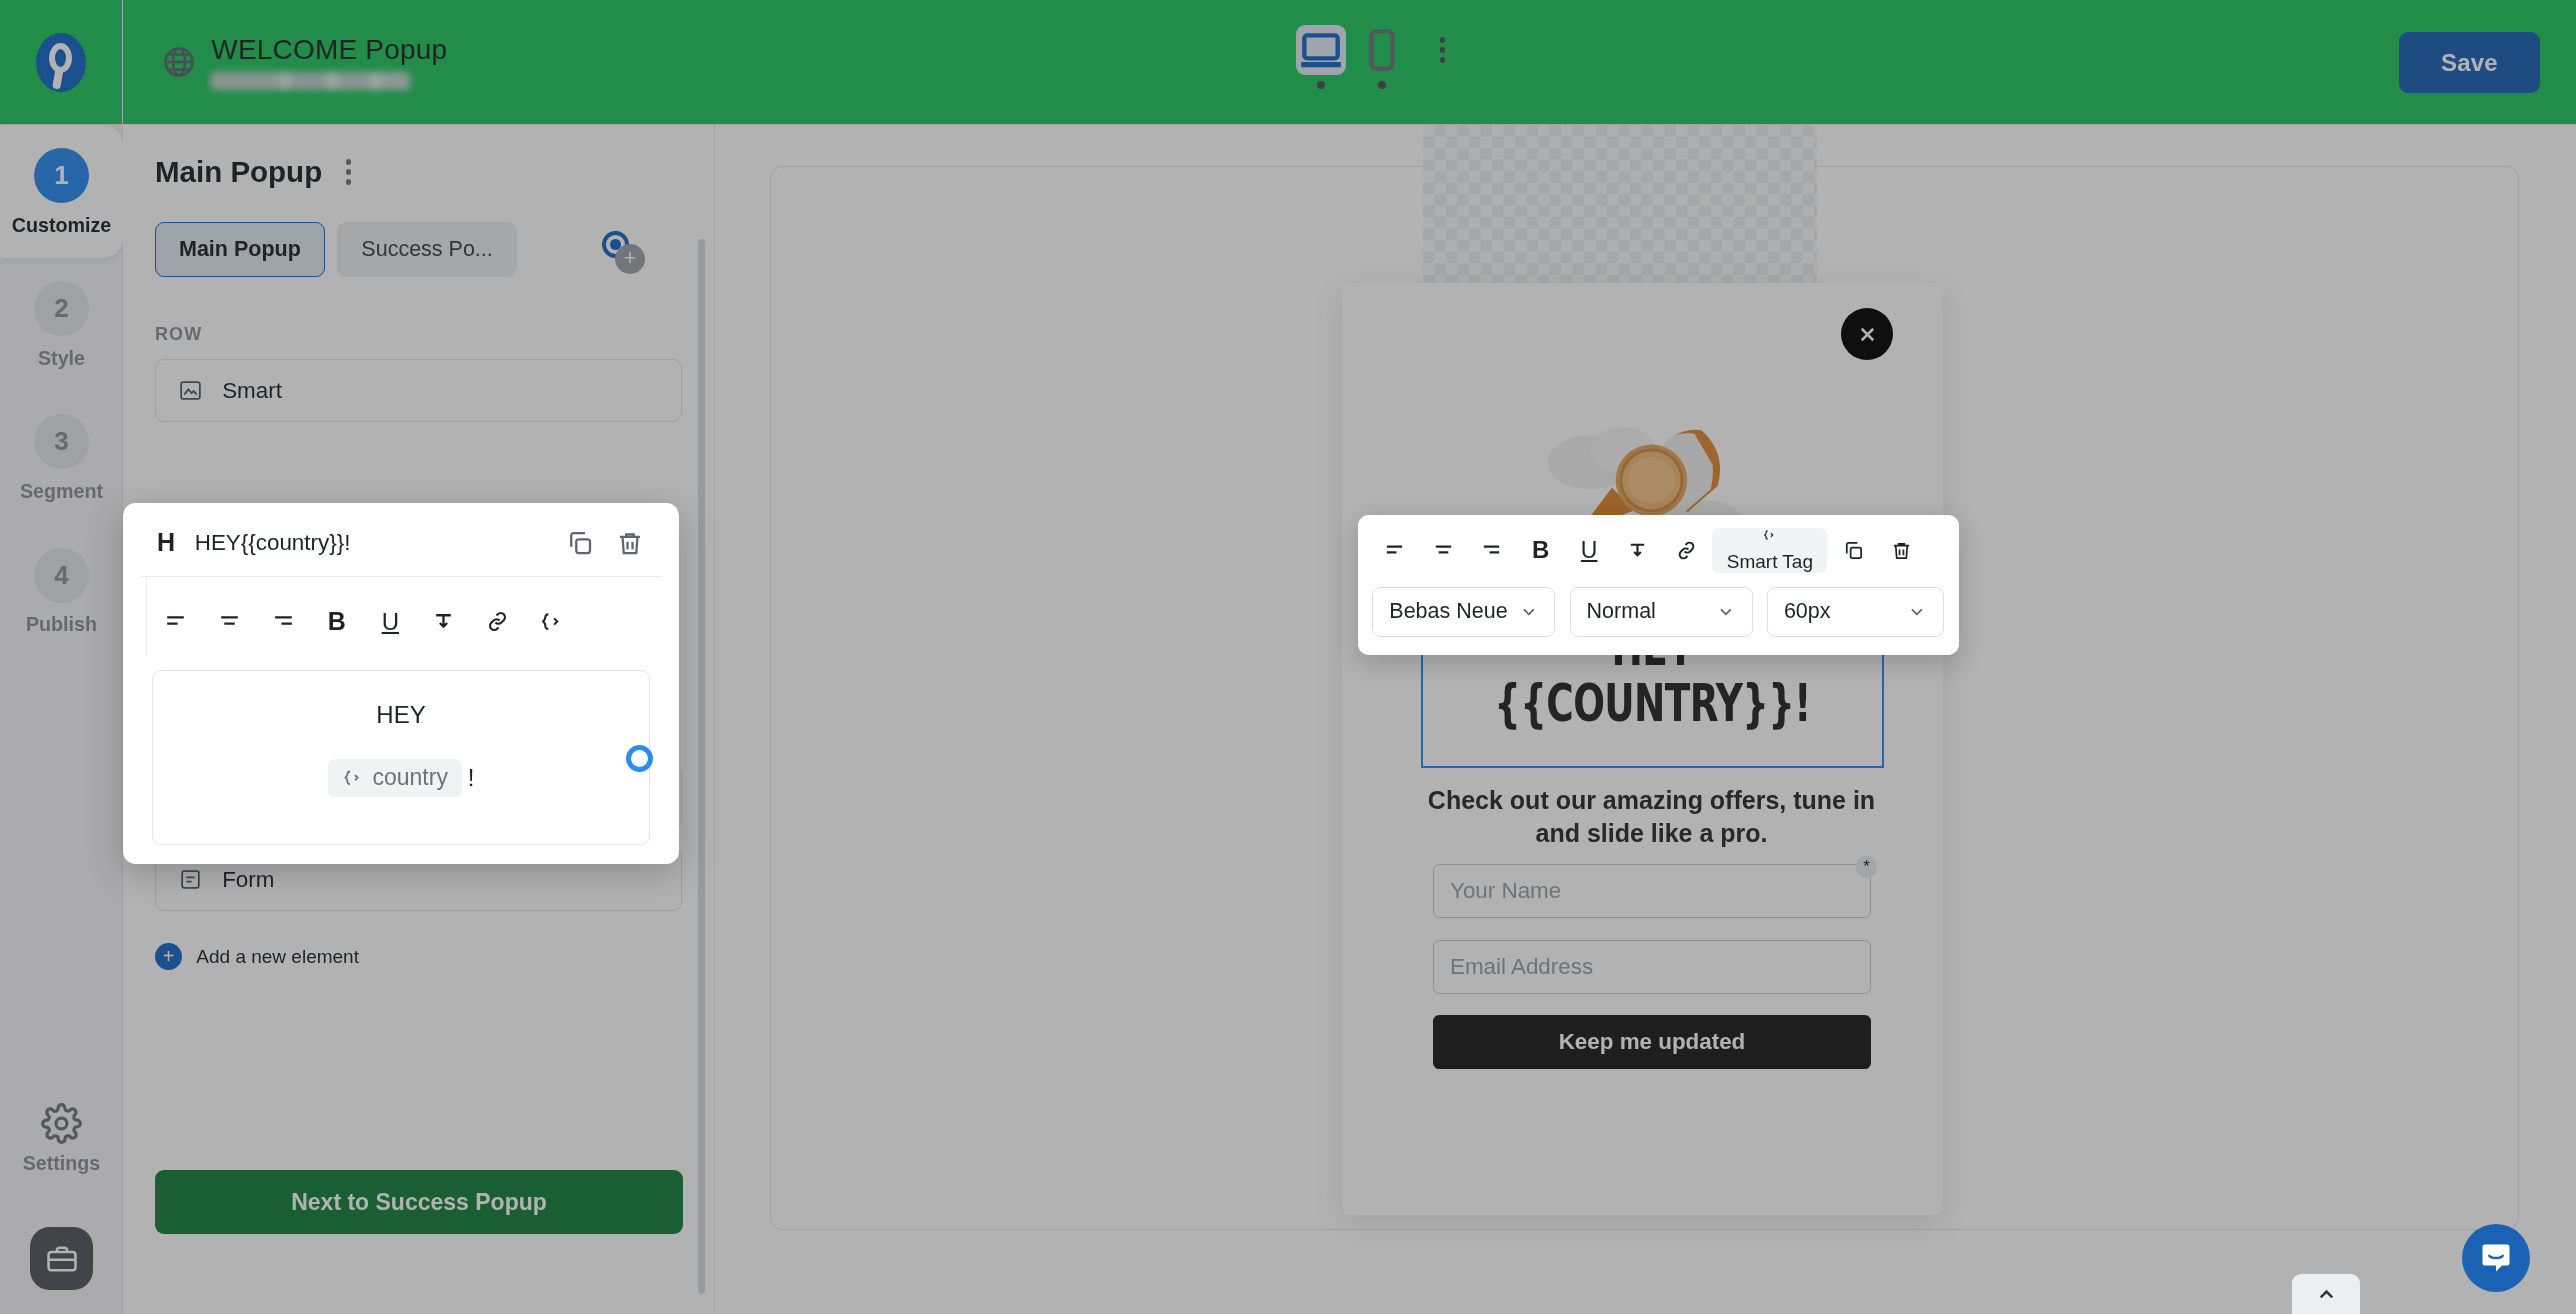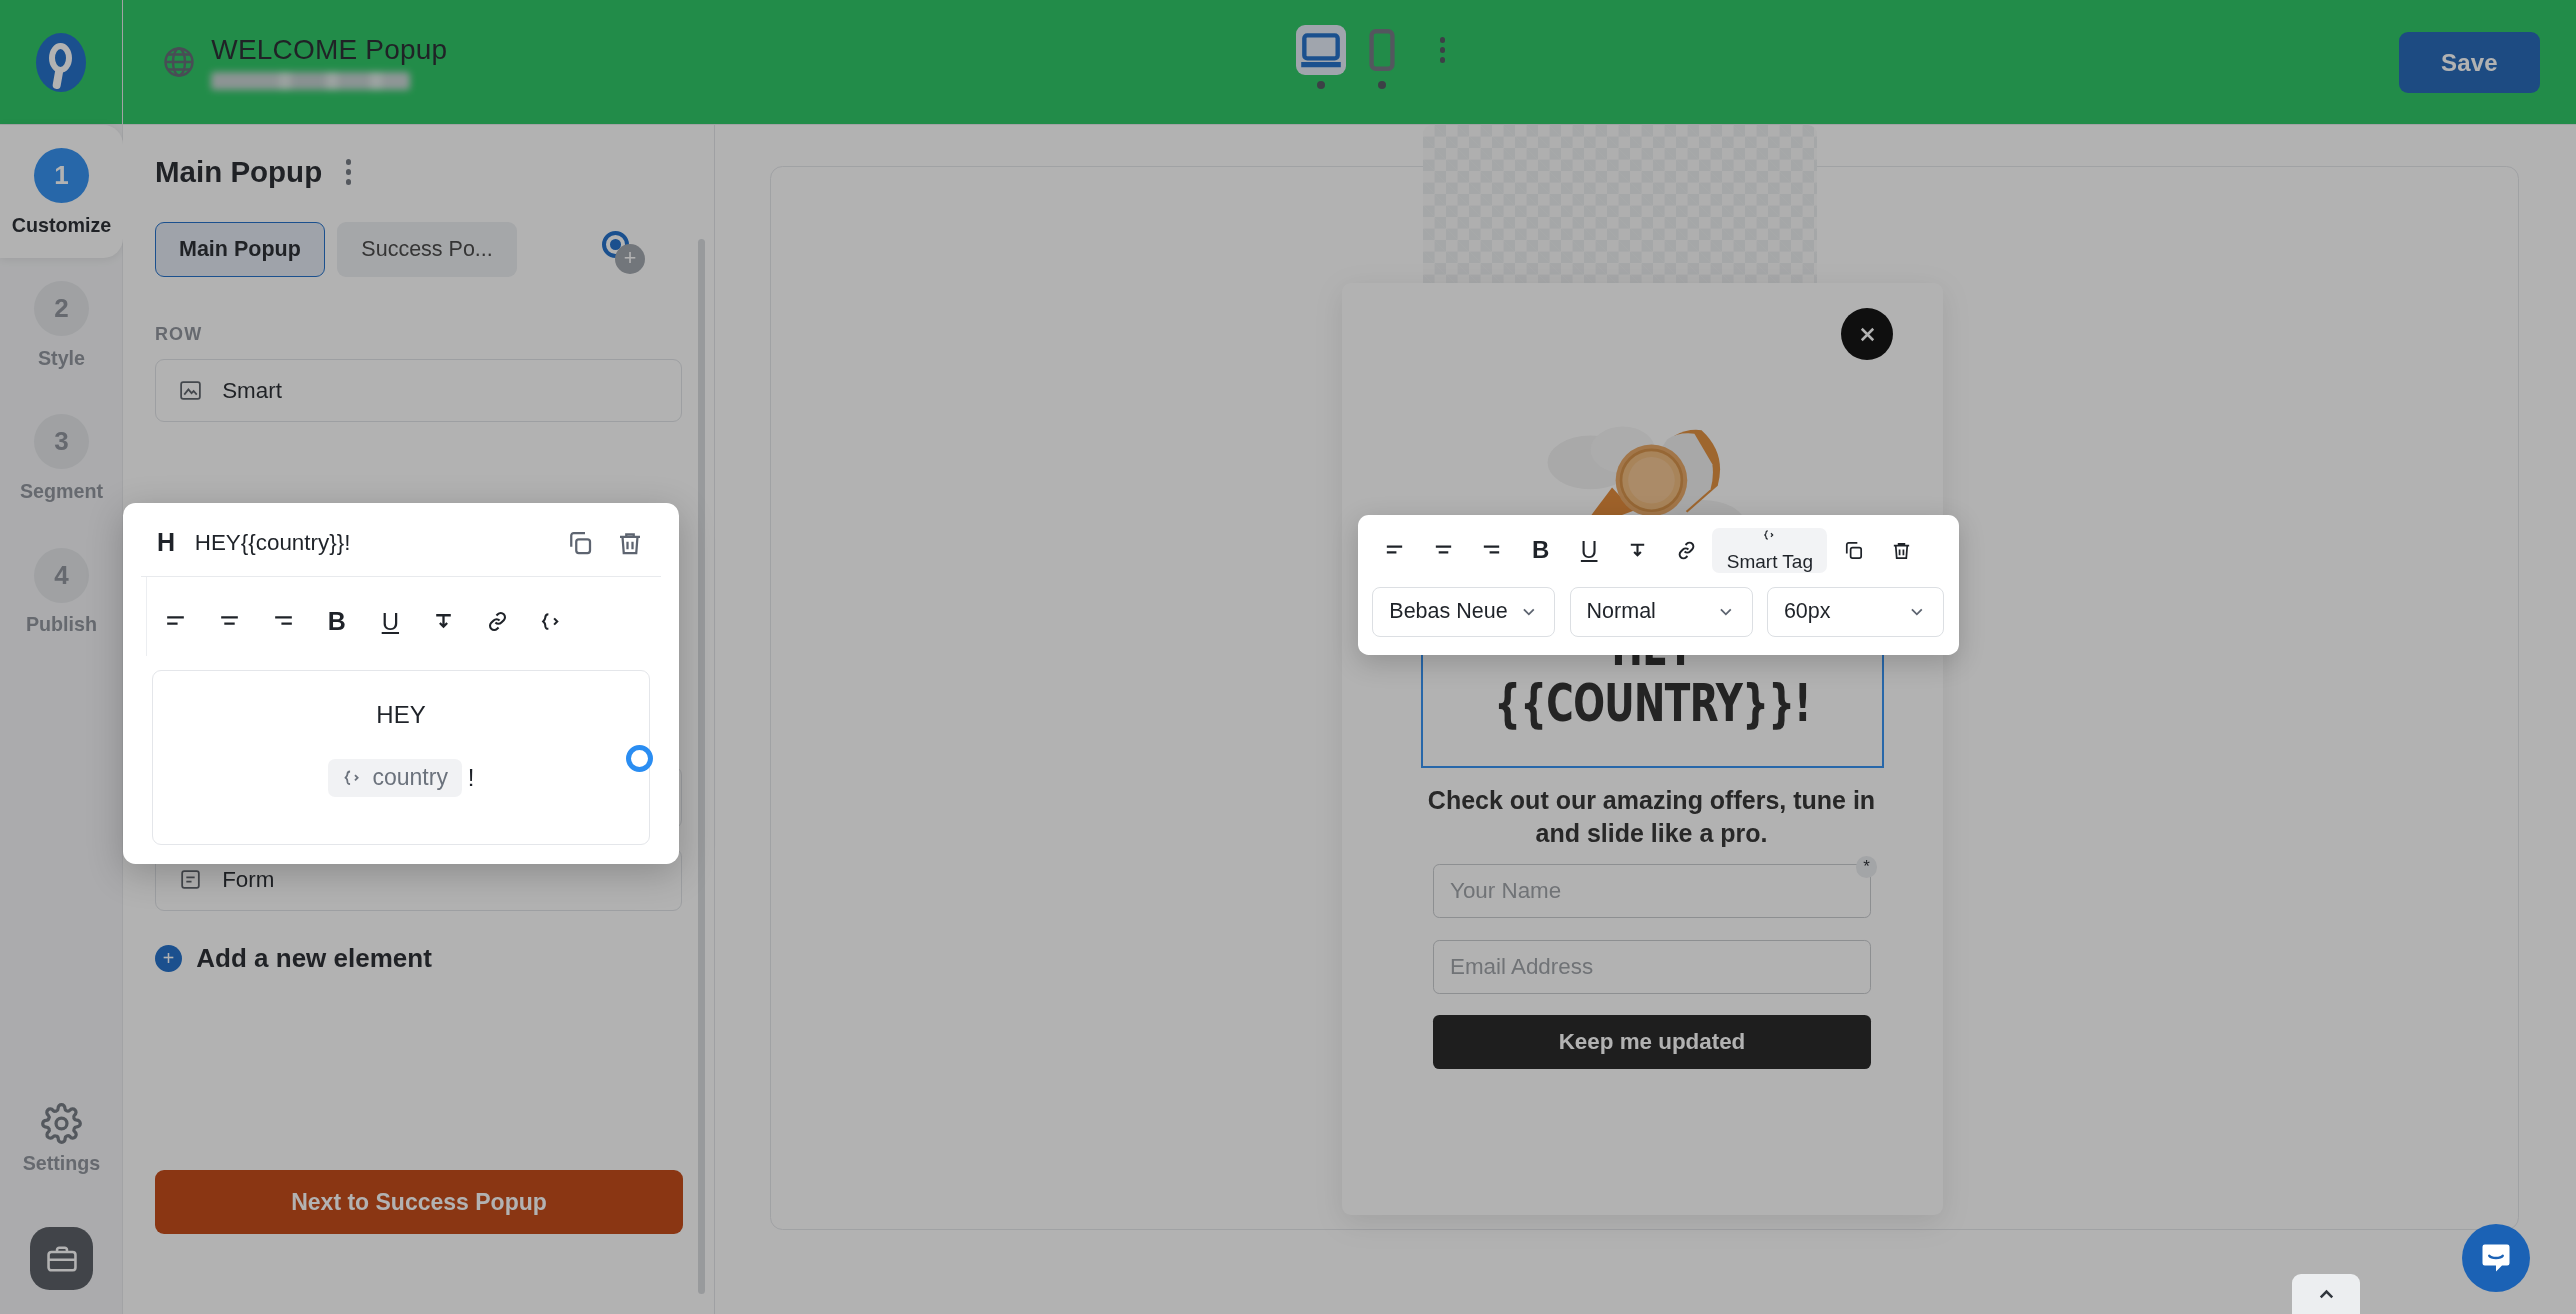--- a/index.html
+++ b/index.html
@@ -143,25 +143,25 @@
   .elem-row .ic { width: 25px; height: 25px; color:#565c65; flex:none; }
   .elem-row .tx { font-size: 22.4px; color:#1f2329; white-space:nowrap; overflow:hidden; text-overflow:ellipsis; }
 
   .add-new {
     display:flex; align-items:center; gap: 14.3px; padding: 32px 32px 0; cursor:pointer;
   }
   .add-circle {
     width: 27px; height: 27px; border-radius:50%; background:#1769c8; color:#fff;
     display:flex; align-items:center; justify-content:center; font-size: 19.7px; line-height:1;
   }
-  .add-new .tx { font-size: 26px; font-weight: 700; color:#1f2329; }
+  .add-new .tx { font-size: 19px; font-weight: 400; color:#1f2329; }
 
   .next-btn {
     position:absolute; left: 32px; bottom: 81px; width: 528px; height: 64px;
-    background:#c2410c; color:#fff; border:none; border-radius:9px;
+    background:#15803d; color:#fff; border:none; border-radius:9px;
     font-size:23px; font-weight:700; cursor:pointer;
   }
 
   .panel-scroll {
     position:absolute; right: 9px; top: 114px; width: 7.2px; height: 1055px;
     border-radius: 3.6px; background: #d7dade;
   }
 
   
   .editor-card {

